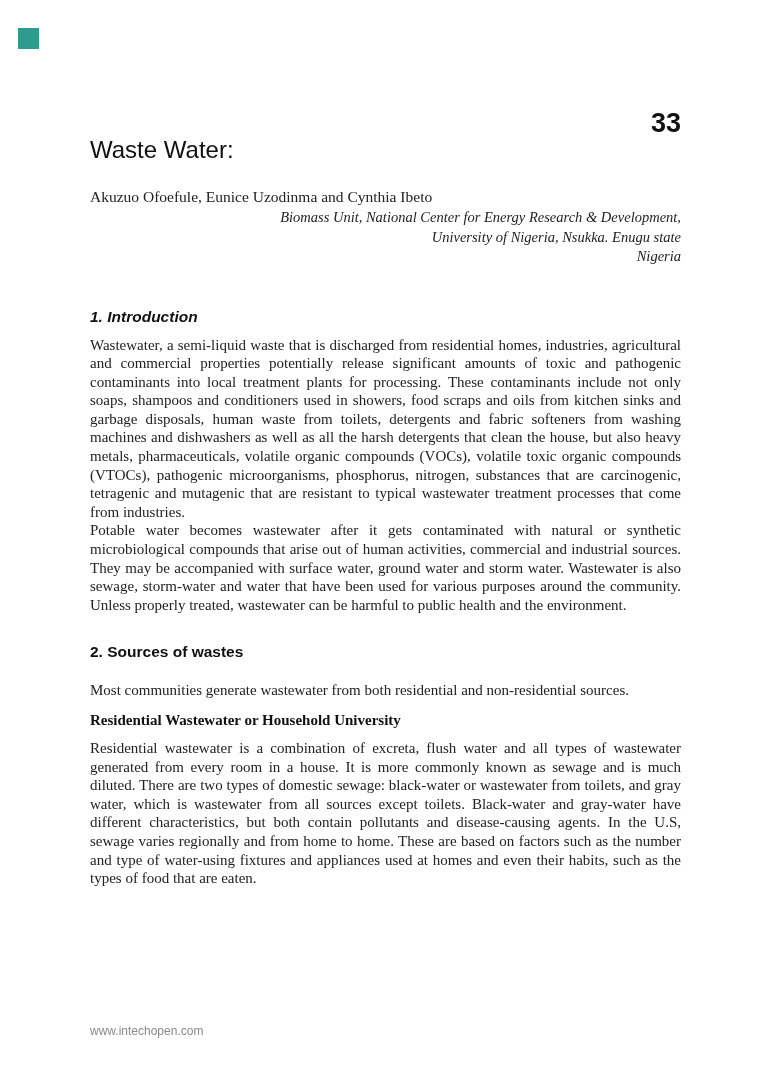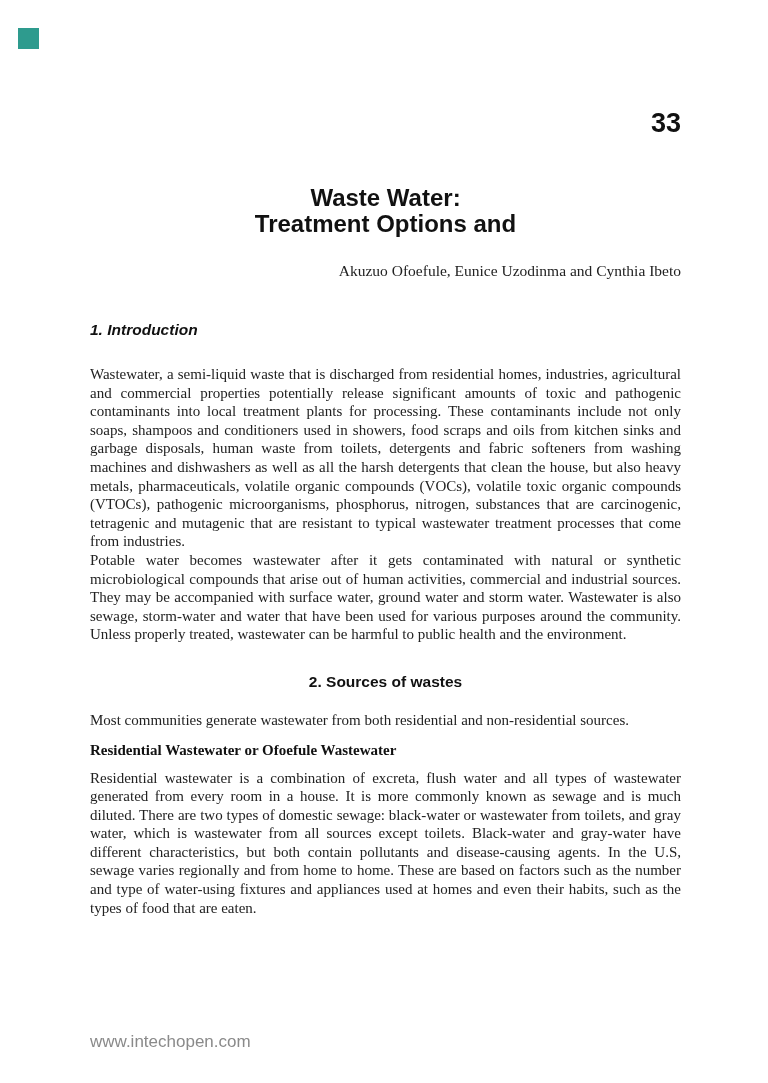--- a/index.html
+++ b/index.html
@@ -29,31 +29,29 @@
   .page-number {
     margin-top: 110px;
     text-align: right;
     font-family: "Liberation Sans", sans-serif;
     font-weight: bold;
     font-size: 27px;
     line-height: 27px;
     color: #111;
   }
   .chapter-title {
-    margin-top: 48px;
-    text-align: center;
+    text-align: left;
     font-family: "Liberation Sans", sans-serif;
-    font-weight: bold;
+    font-weight: normal;
     font-size: 24px;
     line-height: 26px;
     color: #111;
   }
   .authors {
     margin-top: 24px;
-    text-align: right;
     font-size: 15.5px;
     line-height: 19px;
     color: #222;
   }
   .affiliation {
     margin-top: 2px;
     text-align: right;
     font-style: italic;
     font-size: 14.5px;
     line-height: 19.5px;
@@ -61,66 +59,69 @@
   }
   .section-heading {
     margin-top: 34px;
     font-family: "Liberation Sans", sans-serif;
     font-weight: bold;
     font-size: 15.5px;
     line-height: 20px;
     color: #111;
   }
   .para {
-    margin-top: 25px;
+    margin-top: 9px;
     font-size: 15px;
     line-height: 18.6px;
     text-align: justify;
     color: #222;
   }
   .para + .para { margin-top: 0; }
   .sub-heading {
     margin-top: 11px;
     font-weight: bold;
     font-size: 15px;
     line-height: 19px;
     color: #111;
   }
   .footer {
     position: absolute;
     left: 90px;
     top: 1024px;
     font-family: "Liberation Sans", sans-serif;
-    font-size: 17px;
+    font-size: 12px;
     color: #8a8a8a;
     text-decoration: none;
-    margin-top: 8px;
   }
 </style>
 </head>
 <body>
 
 <div class="logo-square" style="background: rgb(46, 155, 142);"></div>
 
 <div class="content">
 
   <div class="page-number">33</div>
 
   <div class="chapter-title">
     <div>Waste Water:</div>
-    <div>Treatment Options and</div>
   </div>
 
   <div class="authors">Akuzuo Ofoefule, Eunice Uzodinma and Cynthia Ibeto</div>
 
+  <div class="affiliation">
+    <div>Biomass Unit, National Center for Energy Research &amp; Development,</div>
+    <div>University of Nigeria, Nsukka. Enugu state</div>
+    <div>Nigeria</div>
+  </div>
 
   <div class="section-heading" style="margin-top: 40px; font-style: italic;">1. Introduction</div>
   <div class="para">Wastewater, a semi-liquid waste that is discharged from residential homes, industries, agricultural and commercial properties potentially release significant amounts of toxic and pathogenic contaminants into local treatment plants for processing. These contaminants include not only soaps, shampoos and conditioners used in showers, food scraps and oils from kitchen sinks and garbage disposals, human waste from toilets, detergents and fabric softeners from washing machines and dishwashers as well as all the harsh detergents that clean the house, but also heavy metals, pharmaceuticals, volatile organic compounds (VOCs), volatile toxic organic compounds (VTOCs), pathogenic microorganisms, phosphorus, nitrogen, substances that are carcinogenic, tetragenic and mutagenic that are resistant to typical wastewater treatment processes that come from industries.</div>
   <div class="para">Potable water becomes wastewater after it gets contaminated with natural or synthetic microbiological compounds that arise out of human activities, commercial and industrial sources. They may be accompanied with surface water, ground water and storm water. Wastewater is also sewage, storm-water and water that have been used for various purposes around the community. Unless properly treated, wastewater can be harmful to public health and the environment.</div>
 
-  <div class="section-heading" style="margin-top: 28px; text-align: center;">2. Sources of wastes</div>
+  <div class="section-heading" style="margin-top: 28px;">2. Sources of wastes</div>
   <div class="para" style="margin-top: 19px;">Most communities generate wastewater from both residential and non-residential sources.</div>
-  <div class="sub-heading">Residential Wastewater or Ofoefule Wastewater</div>
+  <div class="sub-heading">Residential Wastewater or Household University</div>
   <div class="para" style="margin-top: 9px;">Residential wastewater is a combination of excreta, flush water and all types of wastewater generated from every room in a house. It is more commonly known as sewage and is much diluted. There are two types of domestic sewage: black-water or wastewater from toilets, and gray water, which is wastewater from all sources except toilets. Black-water and gray-water have different characteristics, but both contain pollutants and disease-causing agents. In the U.S, sewage varies regionally and from home to home. These are based on factors such as the number and type of water-using fixtures and appliances used at homes and even their habits, such as the types of food that are eaten.</div>
 
 </div>
 
 <a class="footer" href="#">www.intechopen.com</a>
 
 </body></html>

